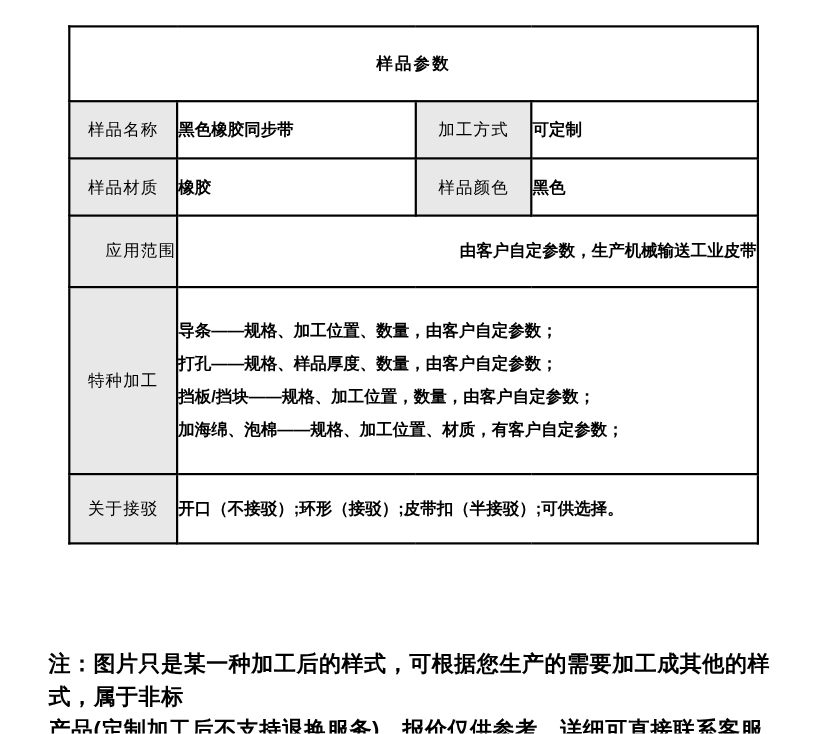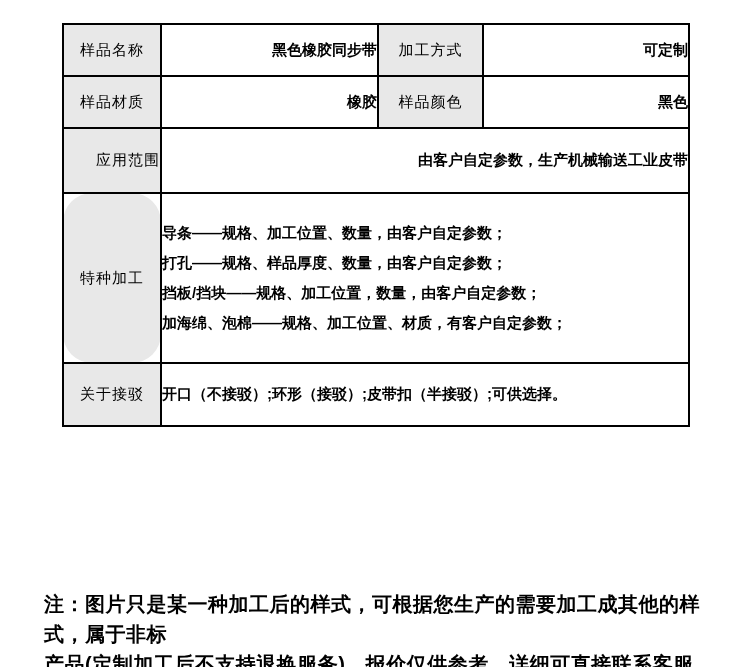--- a/index.html
+++ b/index.html
@@ -39,33 +39,33 @@
     background: #ffffff;
   }
   td.label {
     background: #e8e8e8;
     text-align: center;
     font-weight: 400;
     letter-spacing: 1px;
   }
   td.value {
     font-weight: 700;
-    text-align: right;
+    text-align: left;
     background: #ffffff;
   }
   td.value-left {
     font-weight: 700;
     text-align: left;
     padding-left: 18px;
     background: #ffffff;
   }
   tr.r-small td { height: 50px; }
   tr.r-mid td   { height: 65px; }
   tr.r-mid2 td  { height: 63px; text-align: right; }
-  tr.r-big td   { height: 168px; border-radius: 29px; }
+  tr.r-big td   { height: 168px; }
   tr.r-last td  { height: 61px; }
   .multiline div {
     line-height: 30px;
     white-space: nowrap;
   }
   .footnote {
     position: absolute;
     left: 44px;
     top: 589px;
     width: 672px;
@@ -81,20 +81,23 @@
 <div class="page">
 
   <table class="spec">
     <colgroup>
       <col style="width:98px">
       <col style="width:217px">
       <col style="width:105px">
       <col style="width:206px">
     </colgroup>
     <tbody>
+      <tr>
+        <td class="title-cell" colspan="4">样品参数</td>
+      </tr>
 
       <tr class="r-small">
         <td class="label">样品名称</td>
         <td class="value">黑色橡胶同步带</td>
         <td class="label">加工方式</td>
         <td class="value">可定制</td>
       </tr>
 
       <tr class="r-small">
         <td class="label">样品材质</td>

